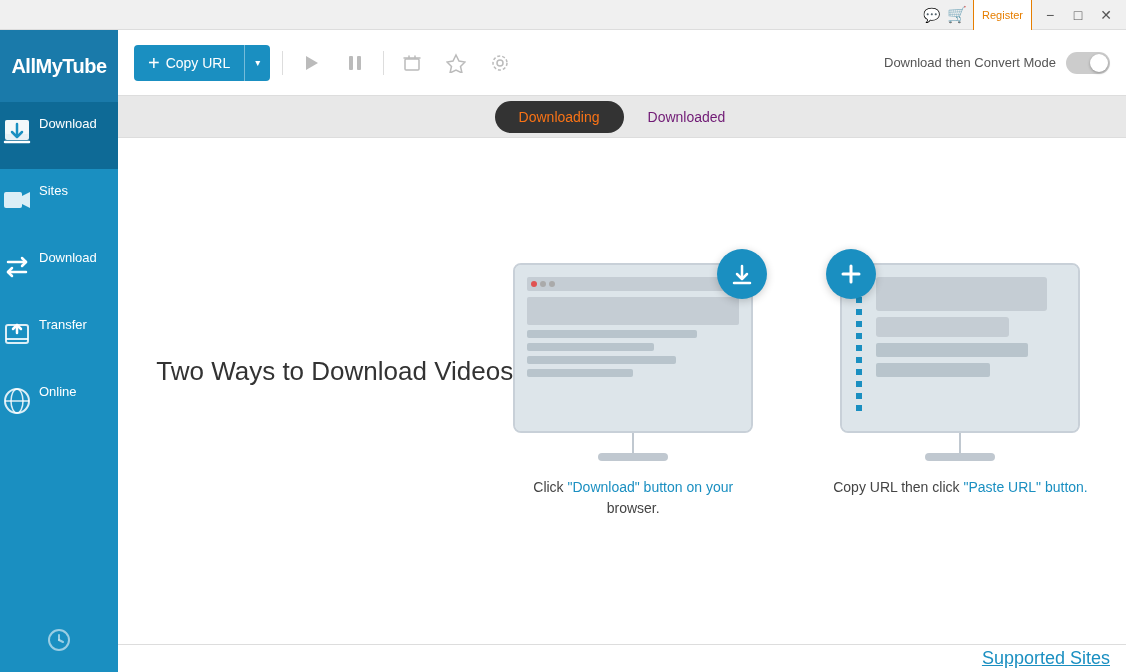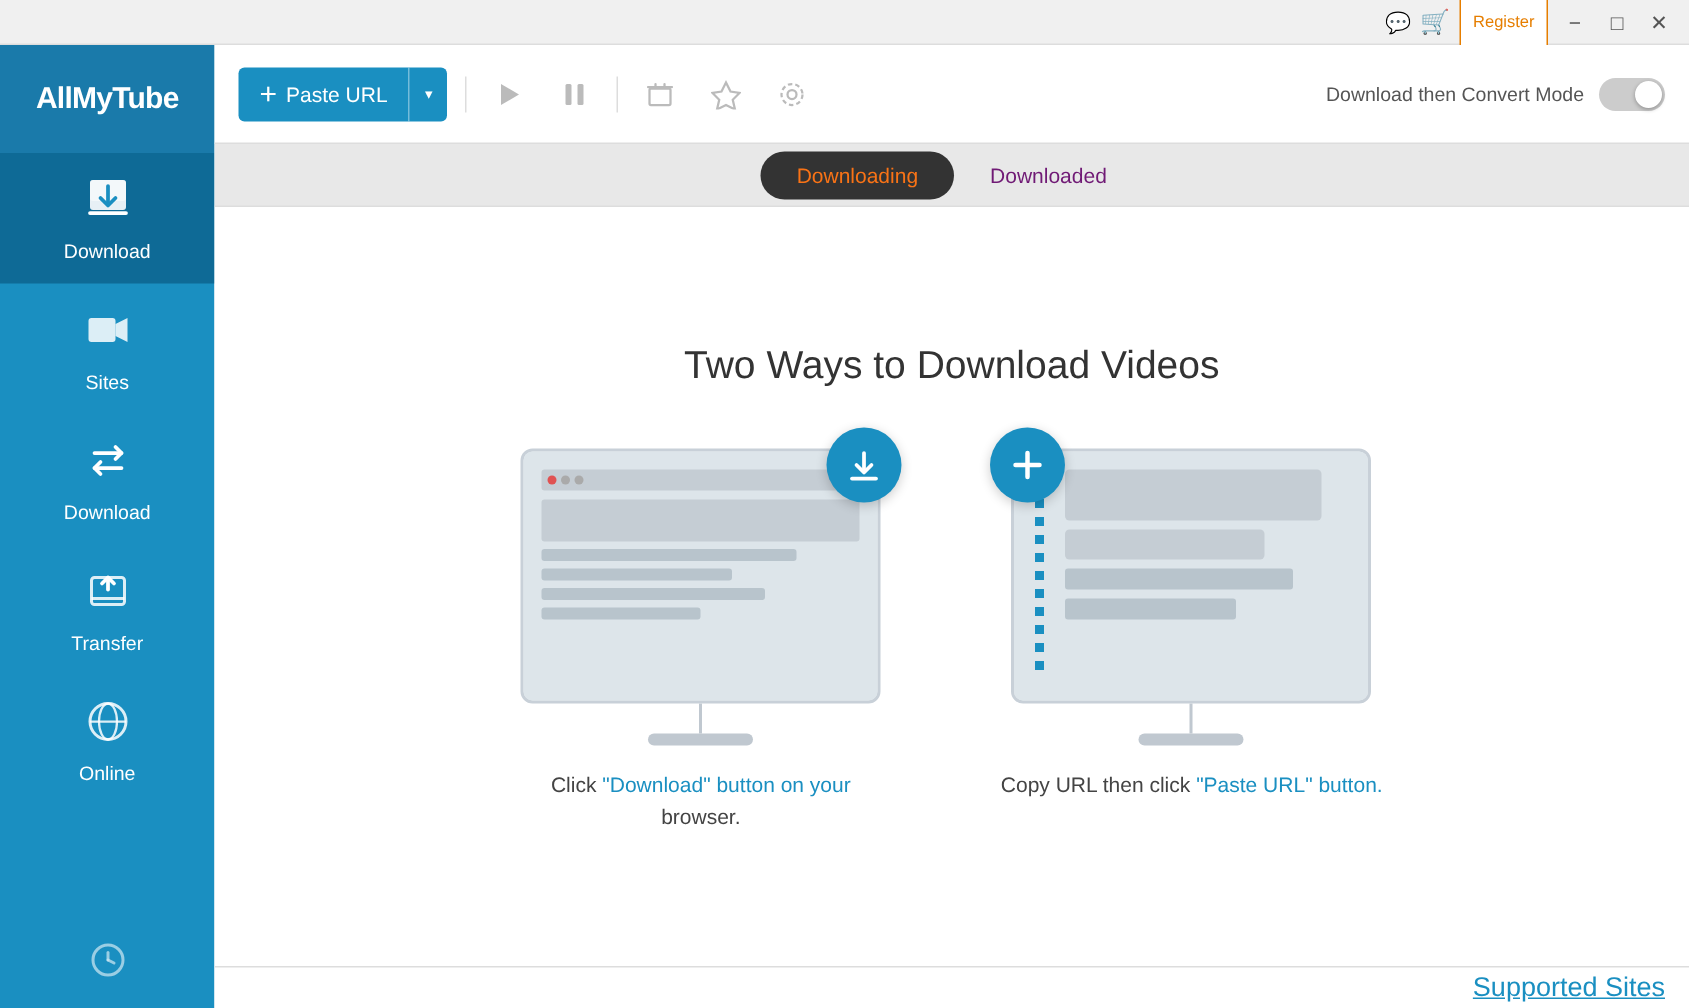--- a/index.html
+++ b/index.html
@@ -46,21 +46,21 @@
 
     
     .app-container {
       display: flex;
       flex: 1;
       overflow: hidden;
     }
 
     
     .sidebar {
-      width: 143px;
+      width: 118px;
       background: #1a8fc1;
       display: flex;
       flex-direction: column;
       align-items: center;
       padding-top: 0;
       flex-shrink: 0;
     }
     .sidebar-logo {
       width: 100%;
       height: 72px;
@@ -69,22 +69,20 @@
       align-items: center;
       justify-content: center;
       color: white;
       font-size: 20px;
       font-weight: bold;
       letter-spacing: -0.5px;
     }
     .sidebar-item {
       width: 100%;
       display: flex;
-      flex-direction: column;
-      align-items: center;
       padding: 14px 0;
       cursor: pointer;
       color: white;
       gap: 5px;
     }
     .sidebar-item.active {
       background: #0e6a96;
     }
     .sidebar-icon {
       font-size: 28px;
@@ -227,21 +225,21 @@
     .tab.active {
       background: #333;
       color: #f97316;
       border-radius: 20px;
     }
 
     
     .content-area {
       flex: 1;
       display: flex;
-      flex-direction: column;
+      flex-direction: row;
       align-items: center;
       justify-content: center;
       background: white;
       padding: 20px;
       position: relative;
     }
     .content-title {
       font-size: 26px;
       color: #333;
       margin-bottom: 40px;
@@ -486,21 +484,21 @@
       </span>
     </div>
   </div>
 
   <div class="main-content">
 
     <div class="toolbar">
       <button class="paste-url-btn">
         <div class="paste-url-main">
           <span class="paste-url-plus">+</span>
-          <span>Paste URL</span>
+          <span>Copy URL</span>
         </div>
         <div class="paste-url-divider"></div>
         <div class="paste-url-arrow">▾</div>
       </button>
 
       <div class="toolbar-separator"></div>
 
       <button class="toolbar-btn">
         <svg width="18" height="18" viewBox="0 0 18 18" fill="#aaa">
           <polygon points="4,2 16,9 4,16" fill="#bbb"></polygon>

